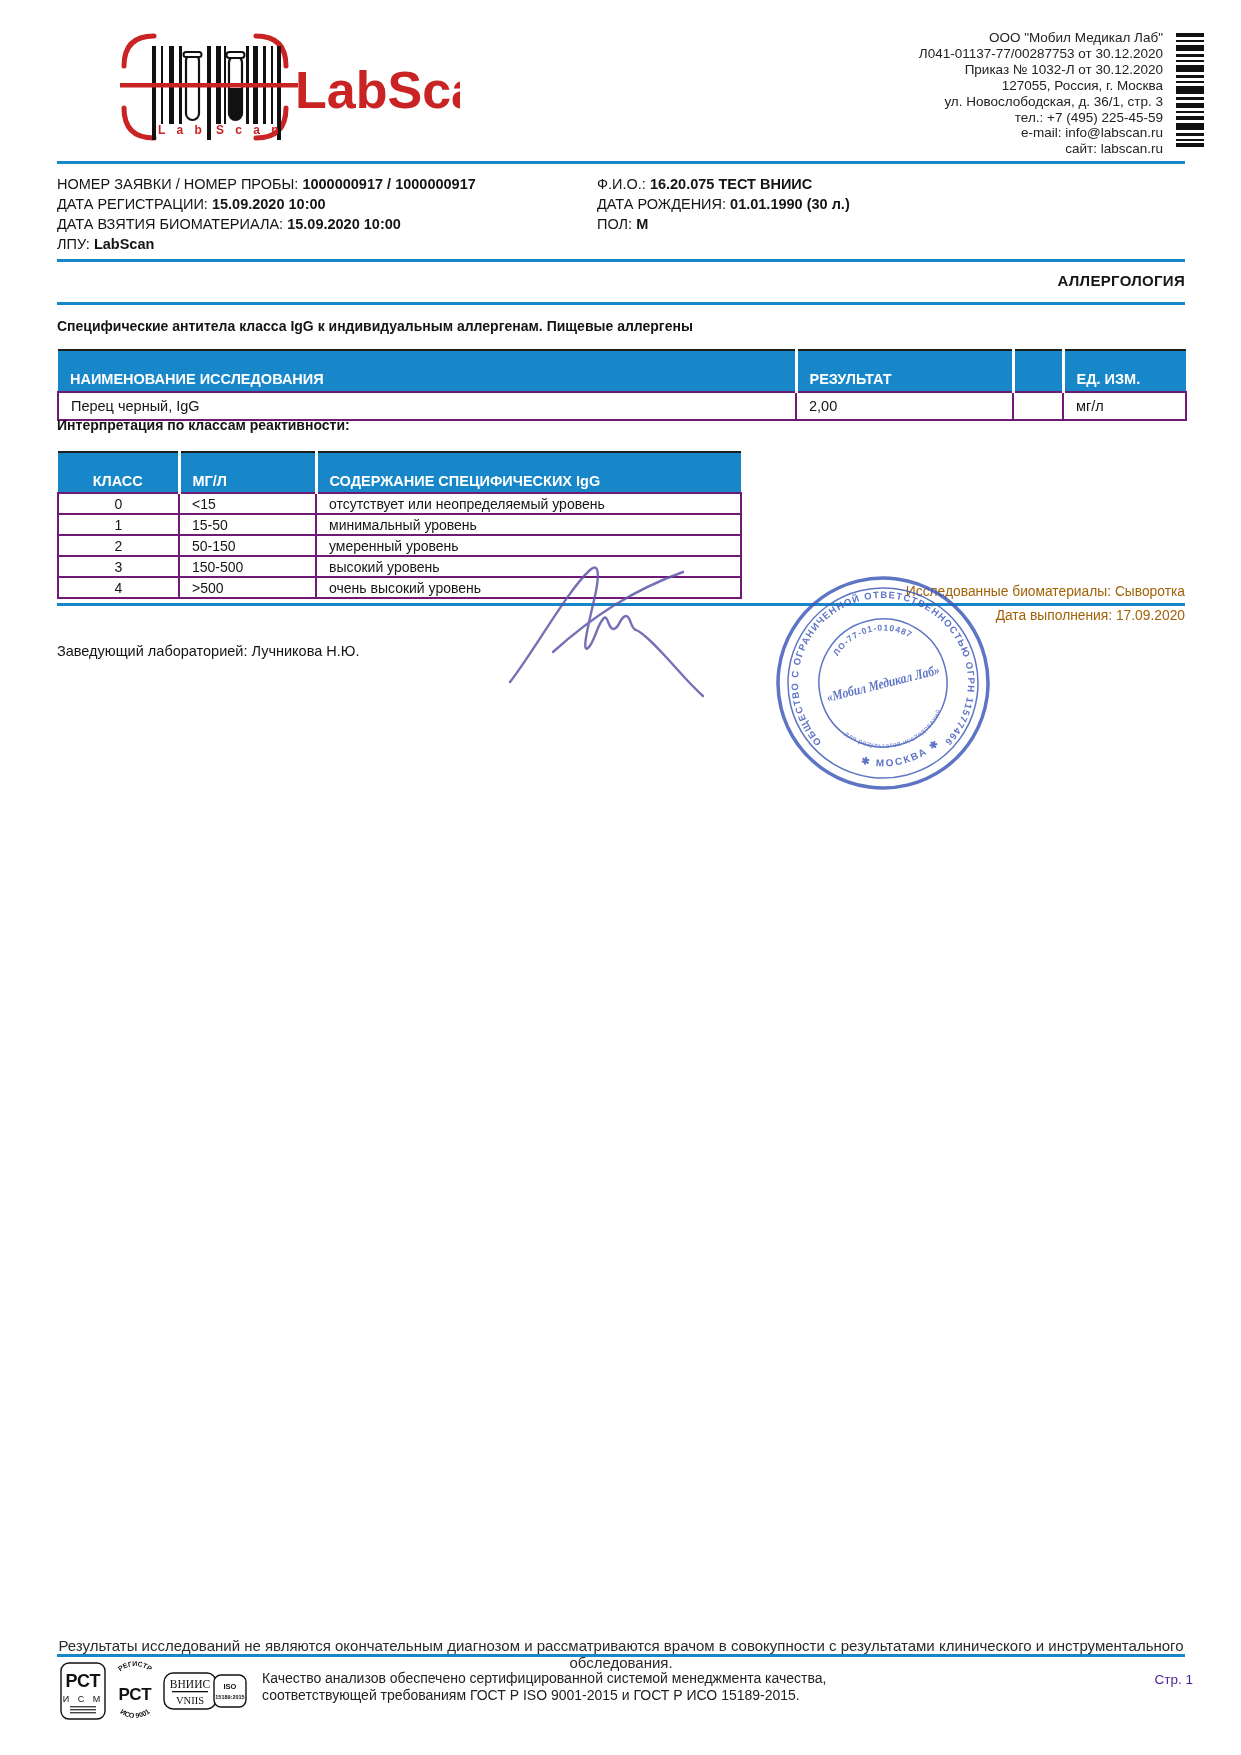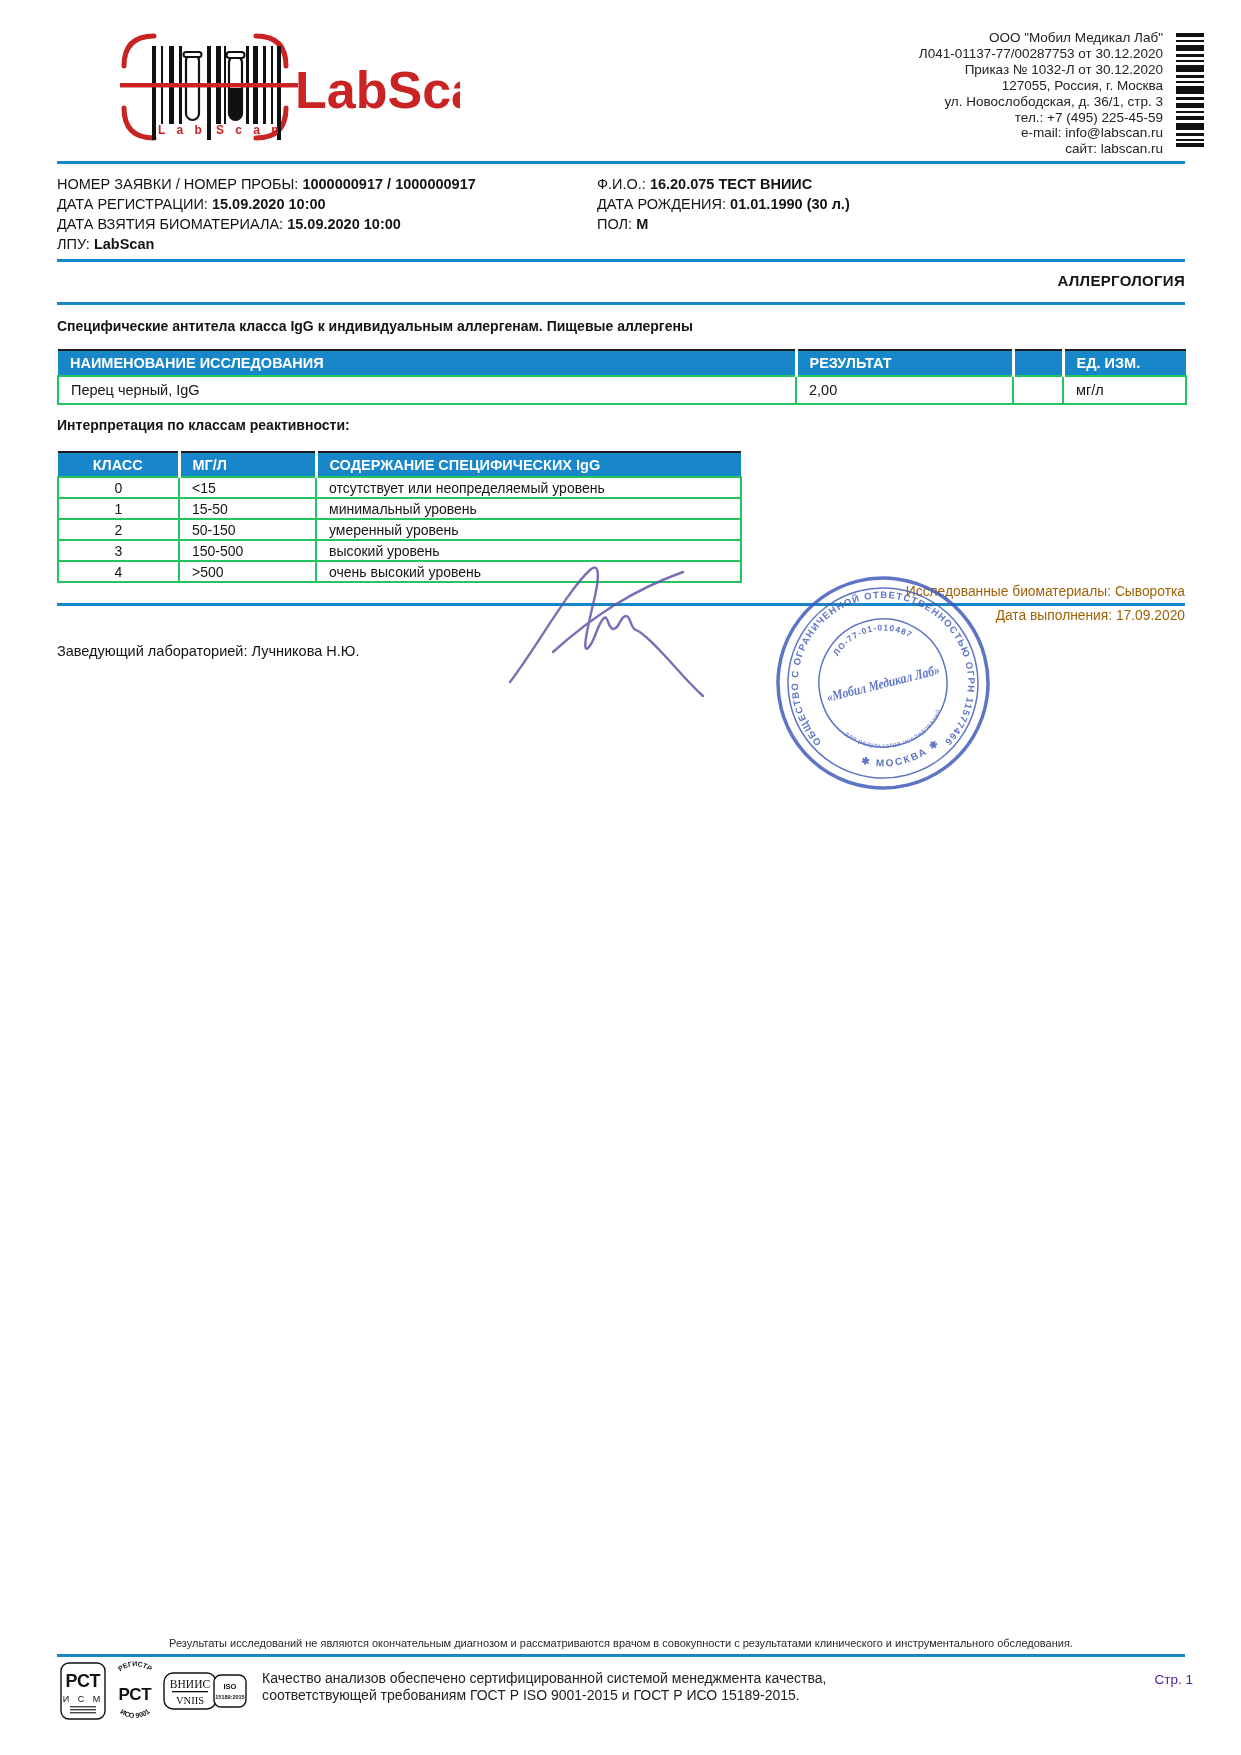--- a/index.html
+++ b/index.html
@@ -18,39 +18,39 @@
   .pcol-right{position:absolute;left:540px;top:0;width:560px;}
   .prow .val{font-weight:bold;}
 
   .allerg-title{position:absolute;top:272px;left:57px;width:1128px;text-align:right;
                 font-weight:bold;font-size:15px;letter-spacing:.3px;}
   .sec-title{position:absolute;left:57px;font-weight:bold;font-size:14px;}
 
   
   table{border-collapse:collapse;table-layout:fixed;}
   th{background:#1787c9;color:#fff;font-weight:bold;font-size:14.5px;text-align:left;
-     padding:0 0 0 12px;border-left:3px solid #fff;border-right:3px solid #fff;border-top:2px solid #1d1d1d;}
+     padding:16px 0 0 12px;border-left:3px solid #fff;border-right:3px solid #fff;border-top:2px solid #1d1d1d;}
   th:first-child{border-left:none;} th:last-child{border-right:none;}
-  td{border:2px solid #22c55e;background:#fff;font-size:14.5px;padding:0 0 0 12px;}
+  td{border:2px solid #701a75;background:#fff;font-size:14.5px;padding:0 0 0 12px;}
   .t-results{position:absolute;left:57px;top:349px;width:1128px;}
   .t-results th{height:24px;}
   .t-results td{height:26px;}
   .t-interp{position:absolute;left:57px;top:451px;width:683px;}
   .t-interp th{height:23px;}
   .t-interp td{height:19px;font-size:14px;}
   .td-center{text-align:center;padding-left:0;}
 
   .right-note{position:absolute;right:56px;text-align:right;font-size:13.8px;color:#a16207;}
   .head-lab{position:absolute;left:57px;top:643px;font-size:14.5px;}
 
   .signature{position:absolute;left:498px;top:556px;}
   .stamp{position:absolute;left:770px;top:570px;}
 
   
-  .disclaimer{position:absolute;left:57px;top:1637px;width:1128px;text-align:center;font-size:11px;color:#2a2a2a;}
+  .disclaimer{position:absolute;left:57px;top:1637px;width:1128px;text-align:center;font-size:15px;color:#2a2a2a;}
   .badges{position:absolute;left:60px;top:1660px;}
   .quality{position:absolute;left:262px;top:1670px;font-size:14px;line-height:17px;color:#222;}
   .pagelabel{position:absolute;right:48px;top:1672px;font-size:13.5px;color:#4c1d95;}
 
   .stamp-ring-text{font-size:9.5px;font-weight:bold;letter-spacing:1.2px;}
   .stamp-city{font-size:10px;font-weight:bold;letter-spacing:2px;}
   .stamp-purpose{font-size:6.8px;letter-spacing:.6px;}
   .stamp-lic{font-size:8.5px;font-weight:bold;letter-spacing:1px;}
   .stamp-center{font-family:"Liberation Serif",serif;font-weight:bold;font-style:italic;font-size:14px;}
 </style>

